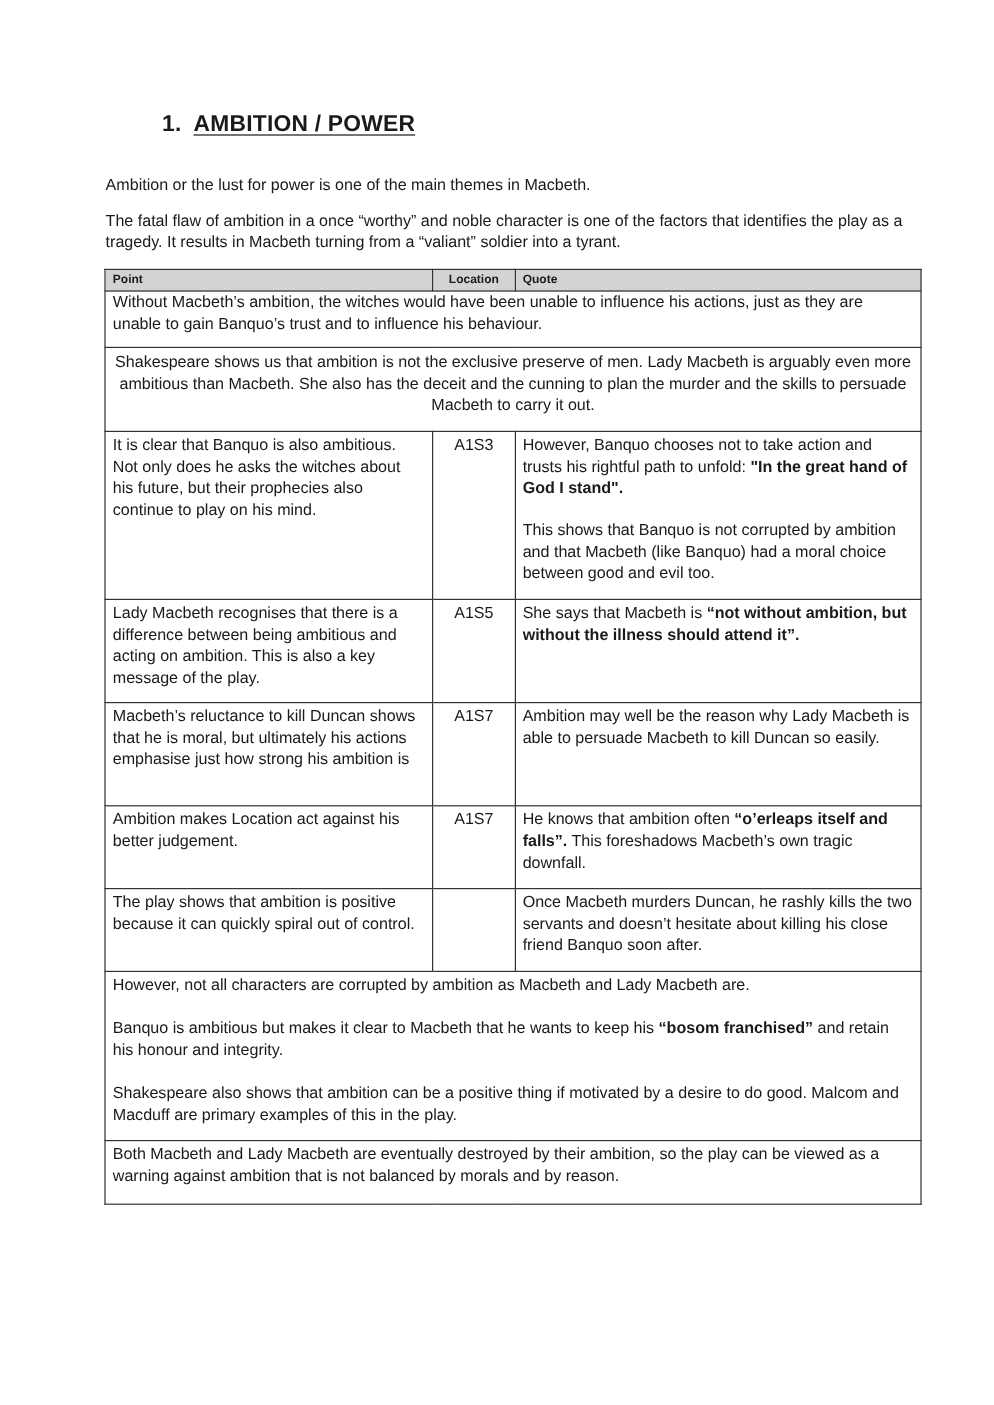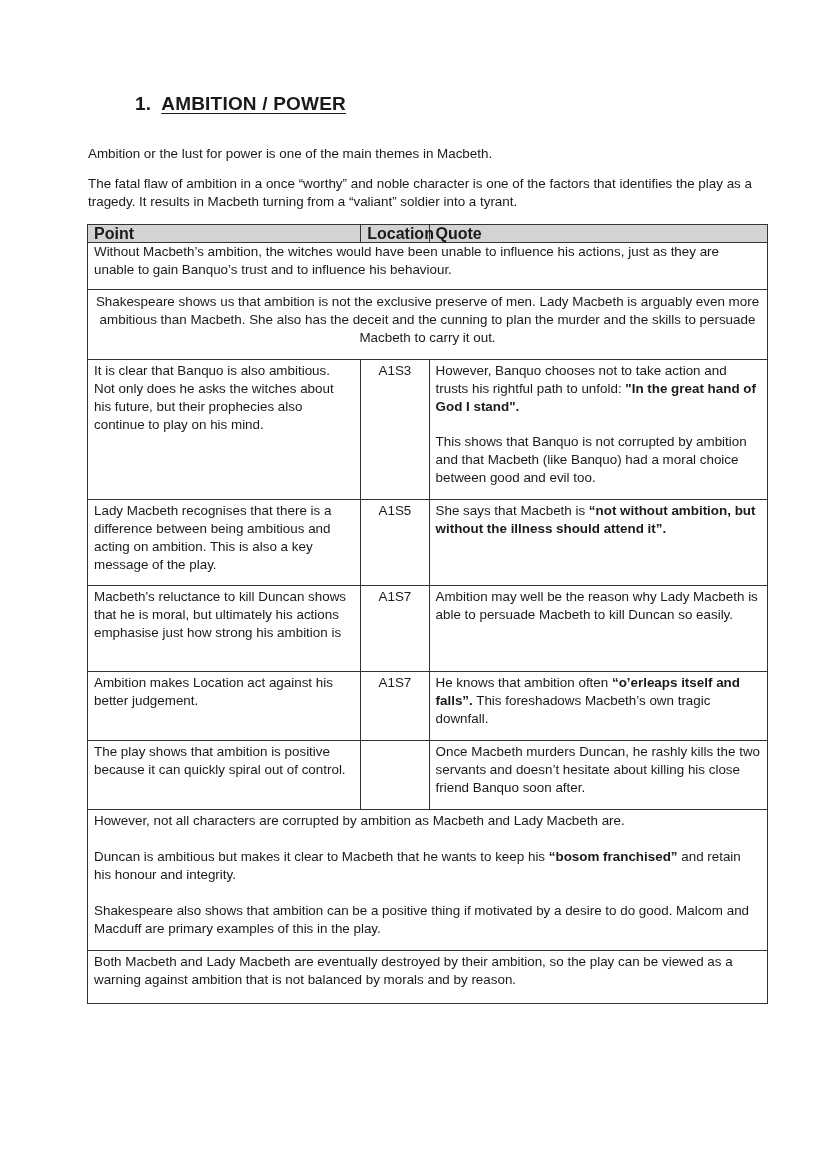--- a/index.html
+++ b/index.html
@@ -6,21 +6,21 @@
   body { width: 828px; height: 1171px; position: relative; overflow: hidden;
          font-family: "Liberation Sans", sans-serif; color: #1a1a1a; }
   .page { position: absolute; left: 0; top: 0; width: 828px; height: 1171px; }
   .heading { position: absolute; left: 88px; top: 93px; font-size: 19px; font-weight: bold; letter-spacing: 0.2px; margin-left: 47px; }
   .heading .num { margin-right: 10px; }
   .heading .ttl { text-decoration: underline; text-underline-offset: 3px; }
   .para { position: absolute; left: 88px; width: 680px; font-size: 13.4px; line-height: 18px; }
   table.grid { position: absolute; left: 87px; top: 224px; width: 681px; border-collapse: collapse;
                font-size: 13.4px; line-height: 18px; table-layout: fixed; }
   table.grid td, table.grid th { border: 1.3px solid #333; vertical-align: top; padding: 0 6px; }
-  table.grid th { background: #d3d3d3; text-align: left; font-weight: bold; font-size: 16px; height: 17px; line-height: 17px; margin-top: 24px; }
+  table.grid th { background: #d3d3d3; text-align: left; font-weight: bold; font-size: 10px; height: 17px; line-height: 17px; margin-top: 24px; }
   .col-point { width: 264px; }
   .col-loc { width: 66px; }
   .col-quote { width: 327px; }
   td.loc { text-align: center; }
   b { font-weight: bold; }
   .gap { height: 18px; }
 </style>
 </head>
 <body>
 
@@ -87,21 +87,21 @@
     <tr>
       <td style="height:66px; padding-top:2px;">The play shows that ambition is positive because it can quickly spiral out of control.</td>
       <td class="loc" style="padding-top:2px;"></td>
       <td style="padding-top:2px;">Once Macbeth murders Duncan, he rashly kills the two servants and doesn’t hesitate about killing his close friend Banquo soon after.</td>
     </tr>
 
     <tr>
       <td colspan="3" style="height:138px; padding-top:2px;">
         <div>However, not all characters are corrupted by ambition as Macbeth and Lady Macbeth are.</div>
         <div class="gap"></div>
-        <div><span>Duncan is ambitious but makes it clear to Macbeth that he wants to keep his </span><b>“bosom franchised”</b><span> and retain his honour and integrity.</span></div>
+        <div><span>Banquo is ambitious but makes it clear to Macbeth that he wants to keep his </span><b>“bosom franchised”</b><span> and retain his honour and integrity.</span></div>
         <div class="gap"></div>
         <div>Shakespeare also shows that ambition can be a positive thing if motivated by a desire to do good.  Malcom and Macduff are primary examples of this in the play.</div>
       </td>
     </tr>
 
     <tr>
       <td colspan="3" style="height:50px; padding-top:2px;">Both Macbeth and Lady Macbeth are eventually destroyed by their ambition, so the play can be viewed as a warning against ambition that is not balanced by morals and by reason.</td>
     </tr>
   </tbody>
     </table>

